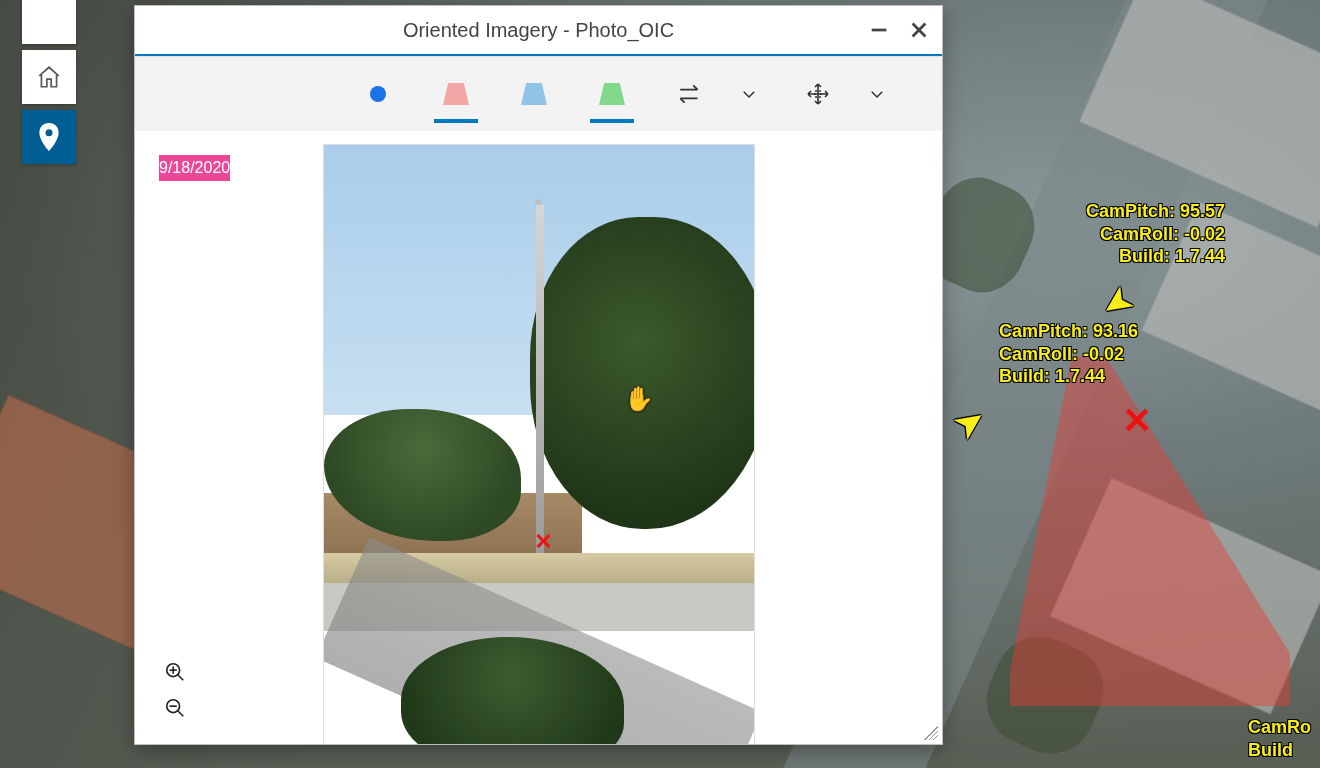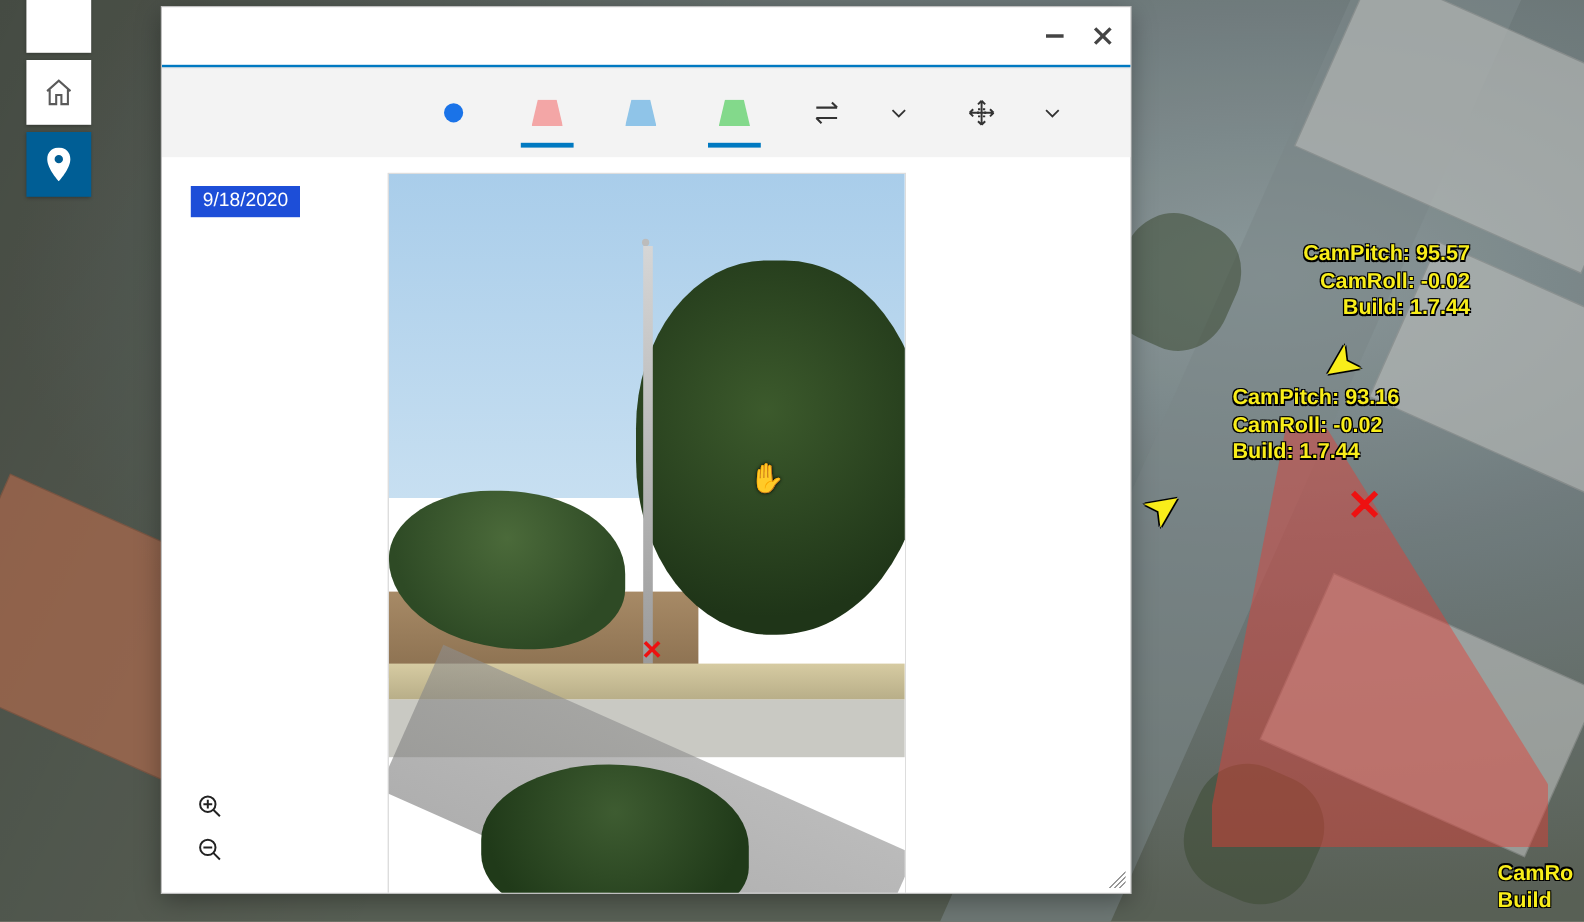--- a/index.html
+++ b/index.html
@@ -134,23 +134,23 @@
 
   .viewer {
     flex:1;
     position:relative;
     padding: 14px;
     overflow:hidden;
   }
   .date-badge {
     position:absolute;
     left: 24px; top: 24px;
-    background:#1d4ed8;
+    background:#ec4899;
     color:#fff;
-    padding:4px 10px;
+    padding:4px 0;
     font-size:16px;
     font-weight:400;
   }
   .photo {
     position:absolute;
     left:50%;
     top:14px;
     transform:translateX(-50%);
     width:430px;
     height:600px;
@@ -244,21 +244,21 @@
 
 <div class="fov-cone"></div>
 <div class="map-x" style="left:1122px; top:400px;">✕</div>
 <div class="arrow" style="left:1104px; top:284px; transform:rotate(145deg);">➤</div>
 <div class="arrow" style="left:955px;  top:402px; transform:rotate(-35deg);">➤</div>
 
 <div class="label-block" style="left:1086px; top:200px;text-align:right;"><span>CamPitch:</span> <span>95.57</span>
 <span>CamRoll:</span> <span>-0.02</span>
 <span>Build:</span> <span>1.7.44</span></div>
 
-<div class="label-block" style="left:999px; top:320px;margin-left:28px;"><span>CamPitch:</span> <span>93.16</span>
+<div class="label-block" style="left:999px; top:320px;"><span>CamPitch:</span> <span>93.16</span>
 <span>CamRoll:</span> <span>-0.02</span>
 <span>Build:</span> <span>1.7.44</span></div>
 
 <div class="label-block" style="left:1248px; top:716px;"><span>CamRo</span>
 <span>Build</span></div>
 
 <div class="left-sidebar">
   <div class="top-spacer"></div>
   <div class="side-btn" title="Home">
     <svg width="26" height="26" viewBox="0 0 24 24" fill="none" stroke="currentColor" stroke-width="1.6">
@@ -267,20 +267,21 @@
   </div>
   <div class="side-btn active" title="Oriented Imagery">
     <svg width="22" height="28" viewBox="0 0 24 32" fill="currentColor">
       <path d="M12 0 C5 0 1 5 1 11 C1 20 12 32 12 32 S23 20 23 11 C23 5 19 0 12 0 Z M12 15 A4 4 0 1 1 12 7 A4 4 0 0 1 12 15 Z"></path>
     </svg>
   </div>
 </div>
 
 <div class="panel">
   <div class="panel-titlebar">
+    <span>Oriented Imagery - Photo_OIC</span>
     <div class="win-controls">
       <div class="win-btn">
         <svg width="22" height="22" viewBox="0 0 24 24" stroke="currentColor" stroke-width="3">
             <line x1="4" y1="12" x2="20" y2="12"></line>
           </svg>
       </div>
       <div class="win-btn">
         <svg width="22" height="22" viewBox="0 0 24 24" stroke="currentColor" stroke-width="3">
             <line x1="5" y1="5" x2="19" y2="19"></line>
             <line x1="19" y1="5" x2="5" y2="19"></line>

